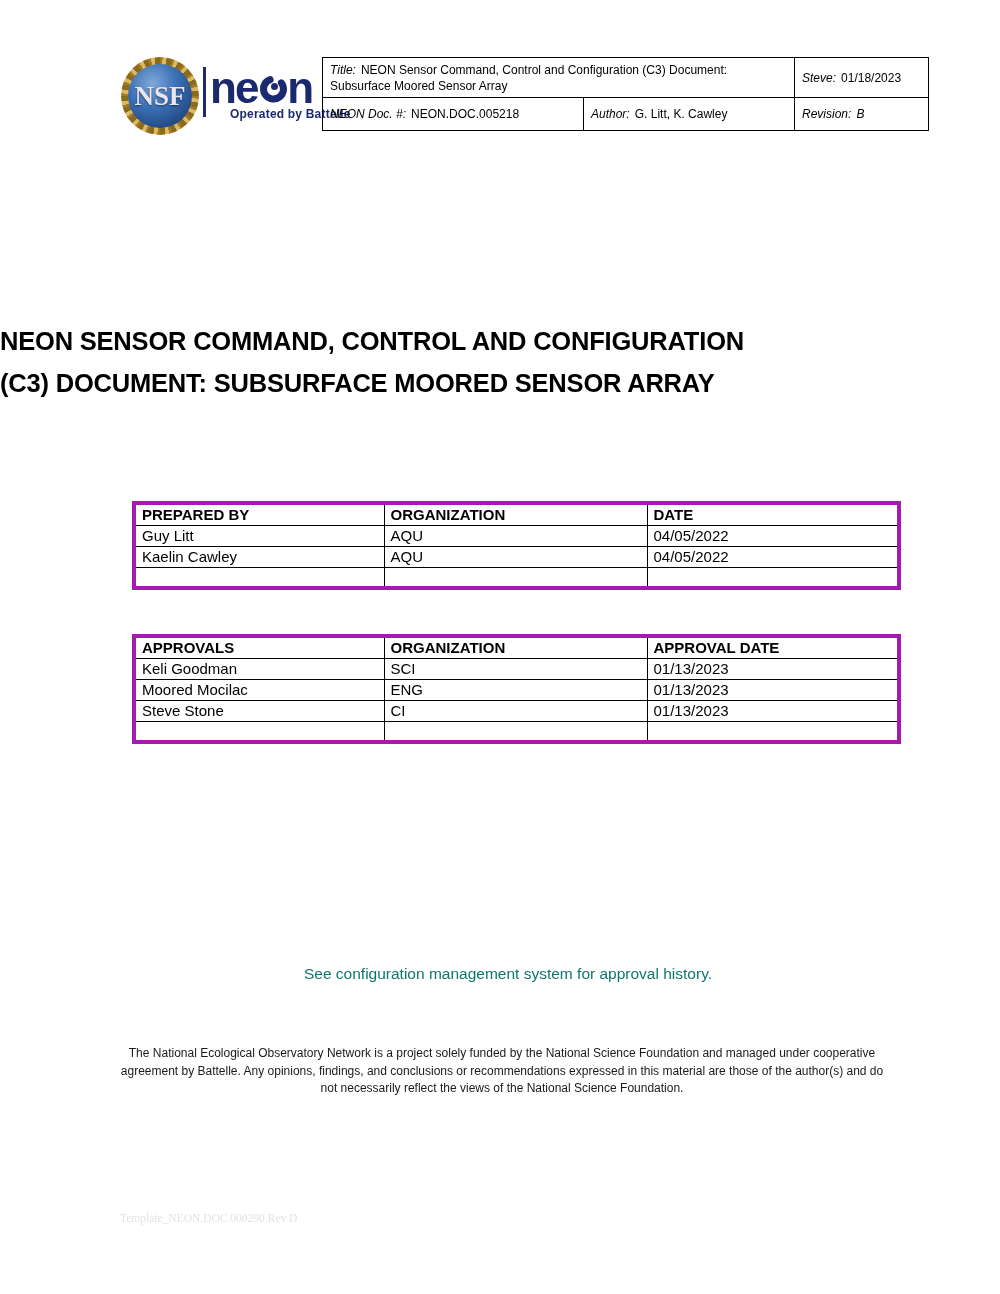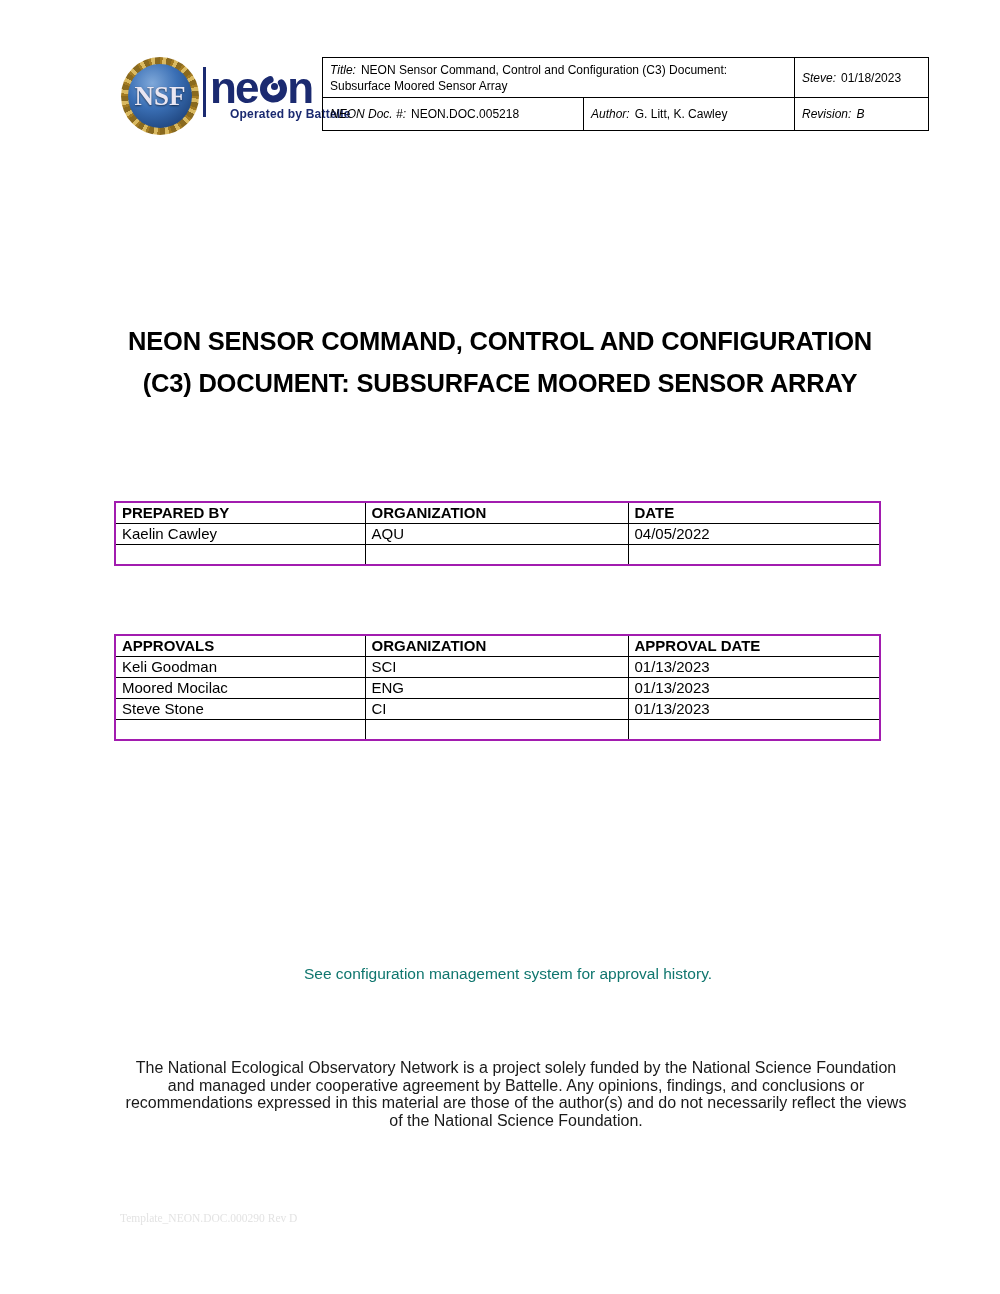--- a/index.html
+++ b/index.html
@@ -61,50 +61,50 @@
   }
   .header-table td { border: 1px solid #000; padding: 2px 7px; vertical-align: middle; line-height: 16px; }
   .header-table tr.r1 td { height: 40px; }
   .header-table tr.r2 td { height: 33px; }
   .lbl { font-style: italic; margin-right: 5px; }
   .italic { font-style: italic; }
 
   
   .doc-title {
     position: absolute; top: 320px; left: 0; width: 1000px;
-    margin: 0; text-align: center;
+    margin: 0; 
     font-size: 25.5px; font-weight: bold; line-height: 42px;
     letter-spacing: -0.2px; color: #000;
   }
   .doc-title .line { display: block; }
 
   
   .data-table {
-    position: absolute; left: 114px;
+    position: absolute; left: 132px;
     width: 765px; border-collapse: collapse; table-layout: fixed;
-    font-size: 15px; border: 2px solid #a21caf;
+    font-size: 15px; border: 4px solid #a21caf;
   }
   .data-table th, .data-table td {
     border: 1px solid #000; height: 20px; line-height: 20px;
     padding: 0 6px; text-align: left; white-space: nowrap; overflow: hidden;
   }
   .data-table th { font-weight: bold; }
   col.c1 { width: 250px; } col.c2 { width: 263px; } col.c3 { width: 252px; }
   .tbl-prepared { top: 501px; }
   .tbl-approvals { top: 634px; }
   .tbl-released { top: 790px; }
 
   
   .approval-note {
     position: absolute; top: 961px; left: 4px; width: 1000px; margin: 4px;
     text-align: center; font-size: 15.5px; color: #0f766e;
   }
   .disclaimer {
-    position: absolute; top: 1043px; left: 109px; width: 782px; margin: 16px;
-    text-align: center; font-size: 16px; line-height: 17.5px; color: #1a1a1a;
+    position: absolute; top: 1043px; left: 109px; width: 782px; margin: 2px;
+    text-align: center; font-size: 12px; line-height: 17.5px; color: #1a1a1a;
   }
   .template-footer {
     position: absolute; left: 120px; top: 1212px;
     font-size: 11.5px; color: #e3e3e3; font-family: Liberation Serif, serif;
   }
 </style>
 </head>
 <body>
 
 <div class="page">
@@ -172,20 +172,25 @@
       </colgroup>
   <thead>
         <tr>
           <th>PREPARED BY</th>
           <th>ORGANIZATION</th>
           <th>DATE</th>
         </tr>
       </thead>
       <tbody>
         <tr>
+          <td>Guy Litt</td>
+          <td>AQU</td>
+          <td>04/05/2022</td>
+        </tr>
+        <tr>
           <td>Kaelin Cawley</td>
           <td>AQU</td>
           <td>04/05/2022</td>
         </tr>
         <tr>
           <td></td>
           <td></td>
           <td></td>
         </tr>
       </tbody>

